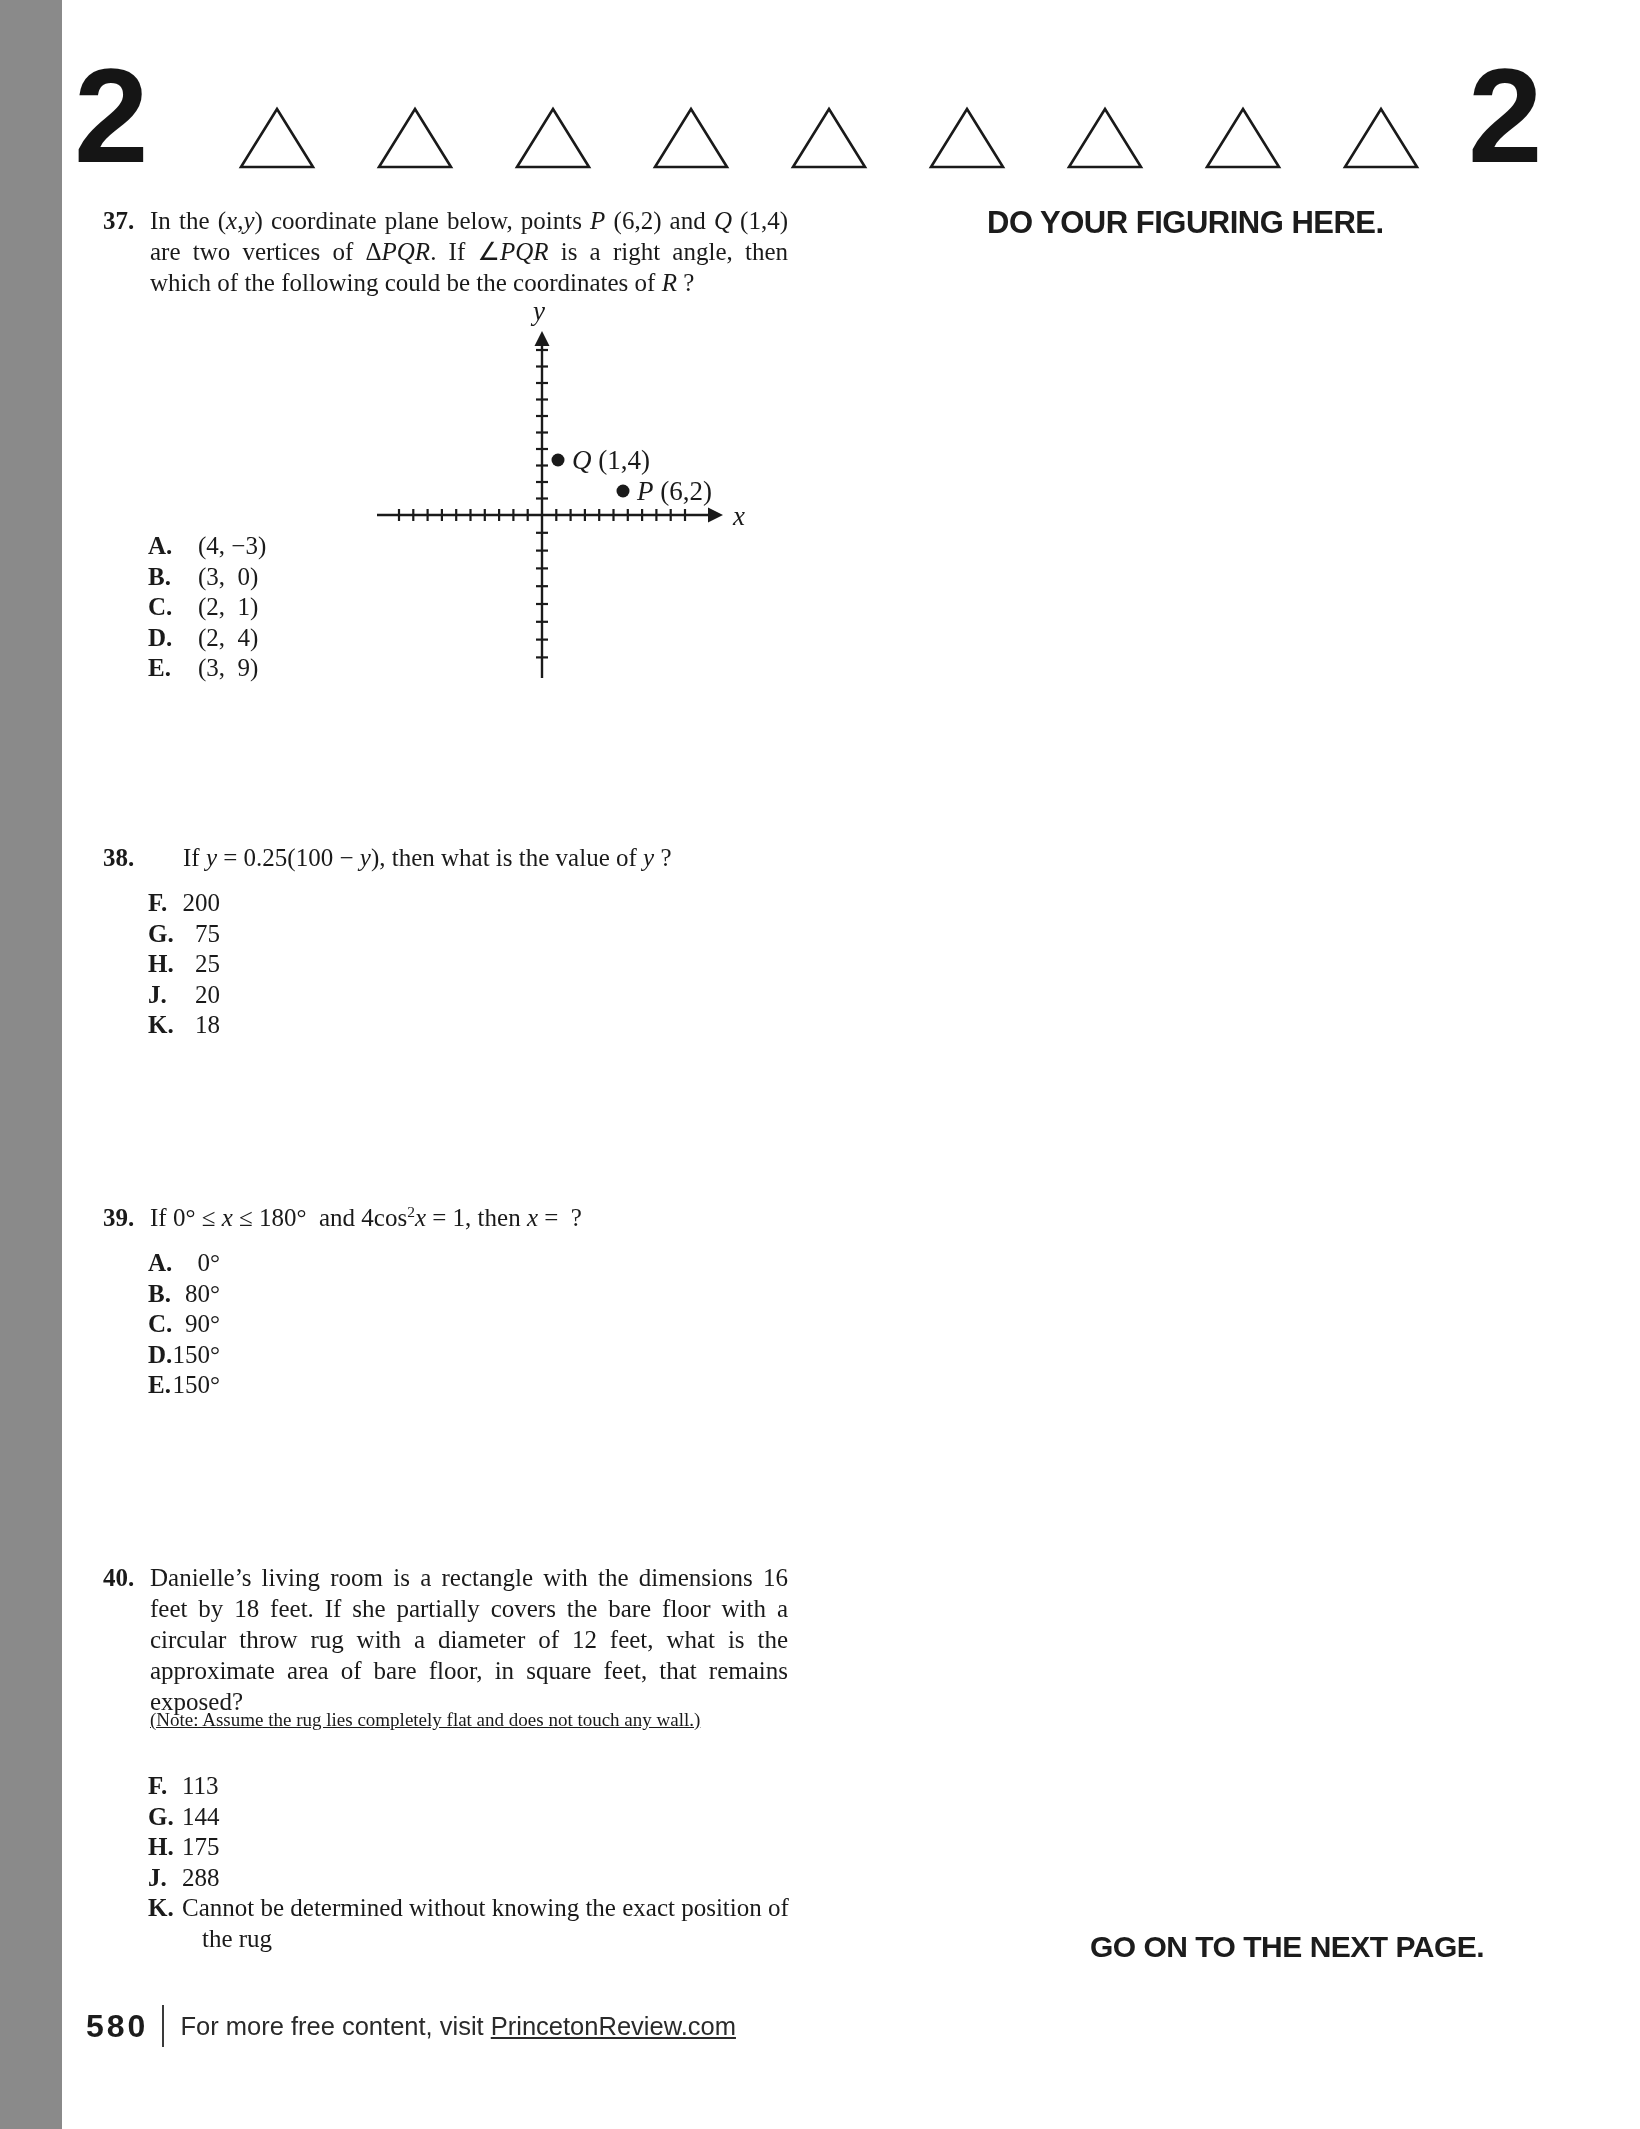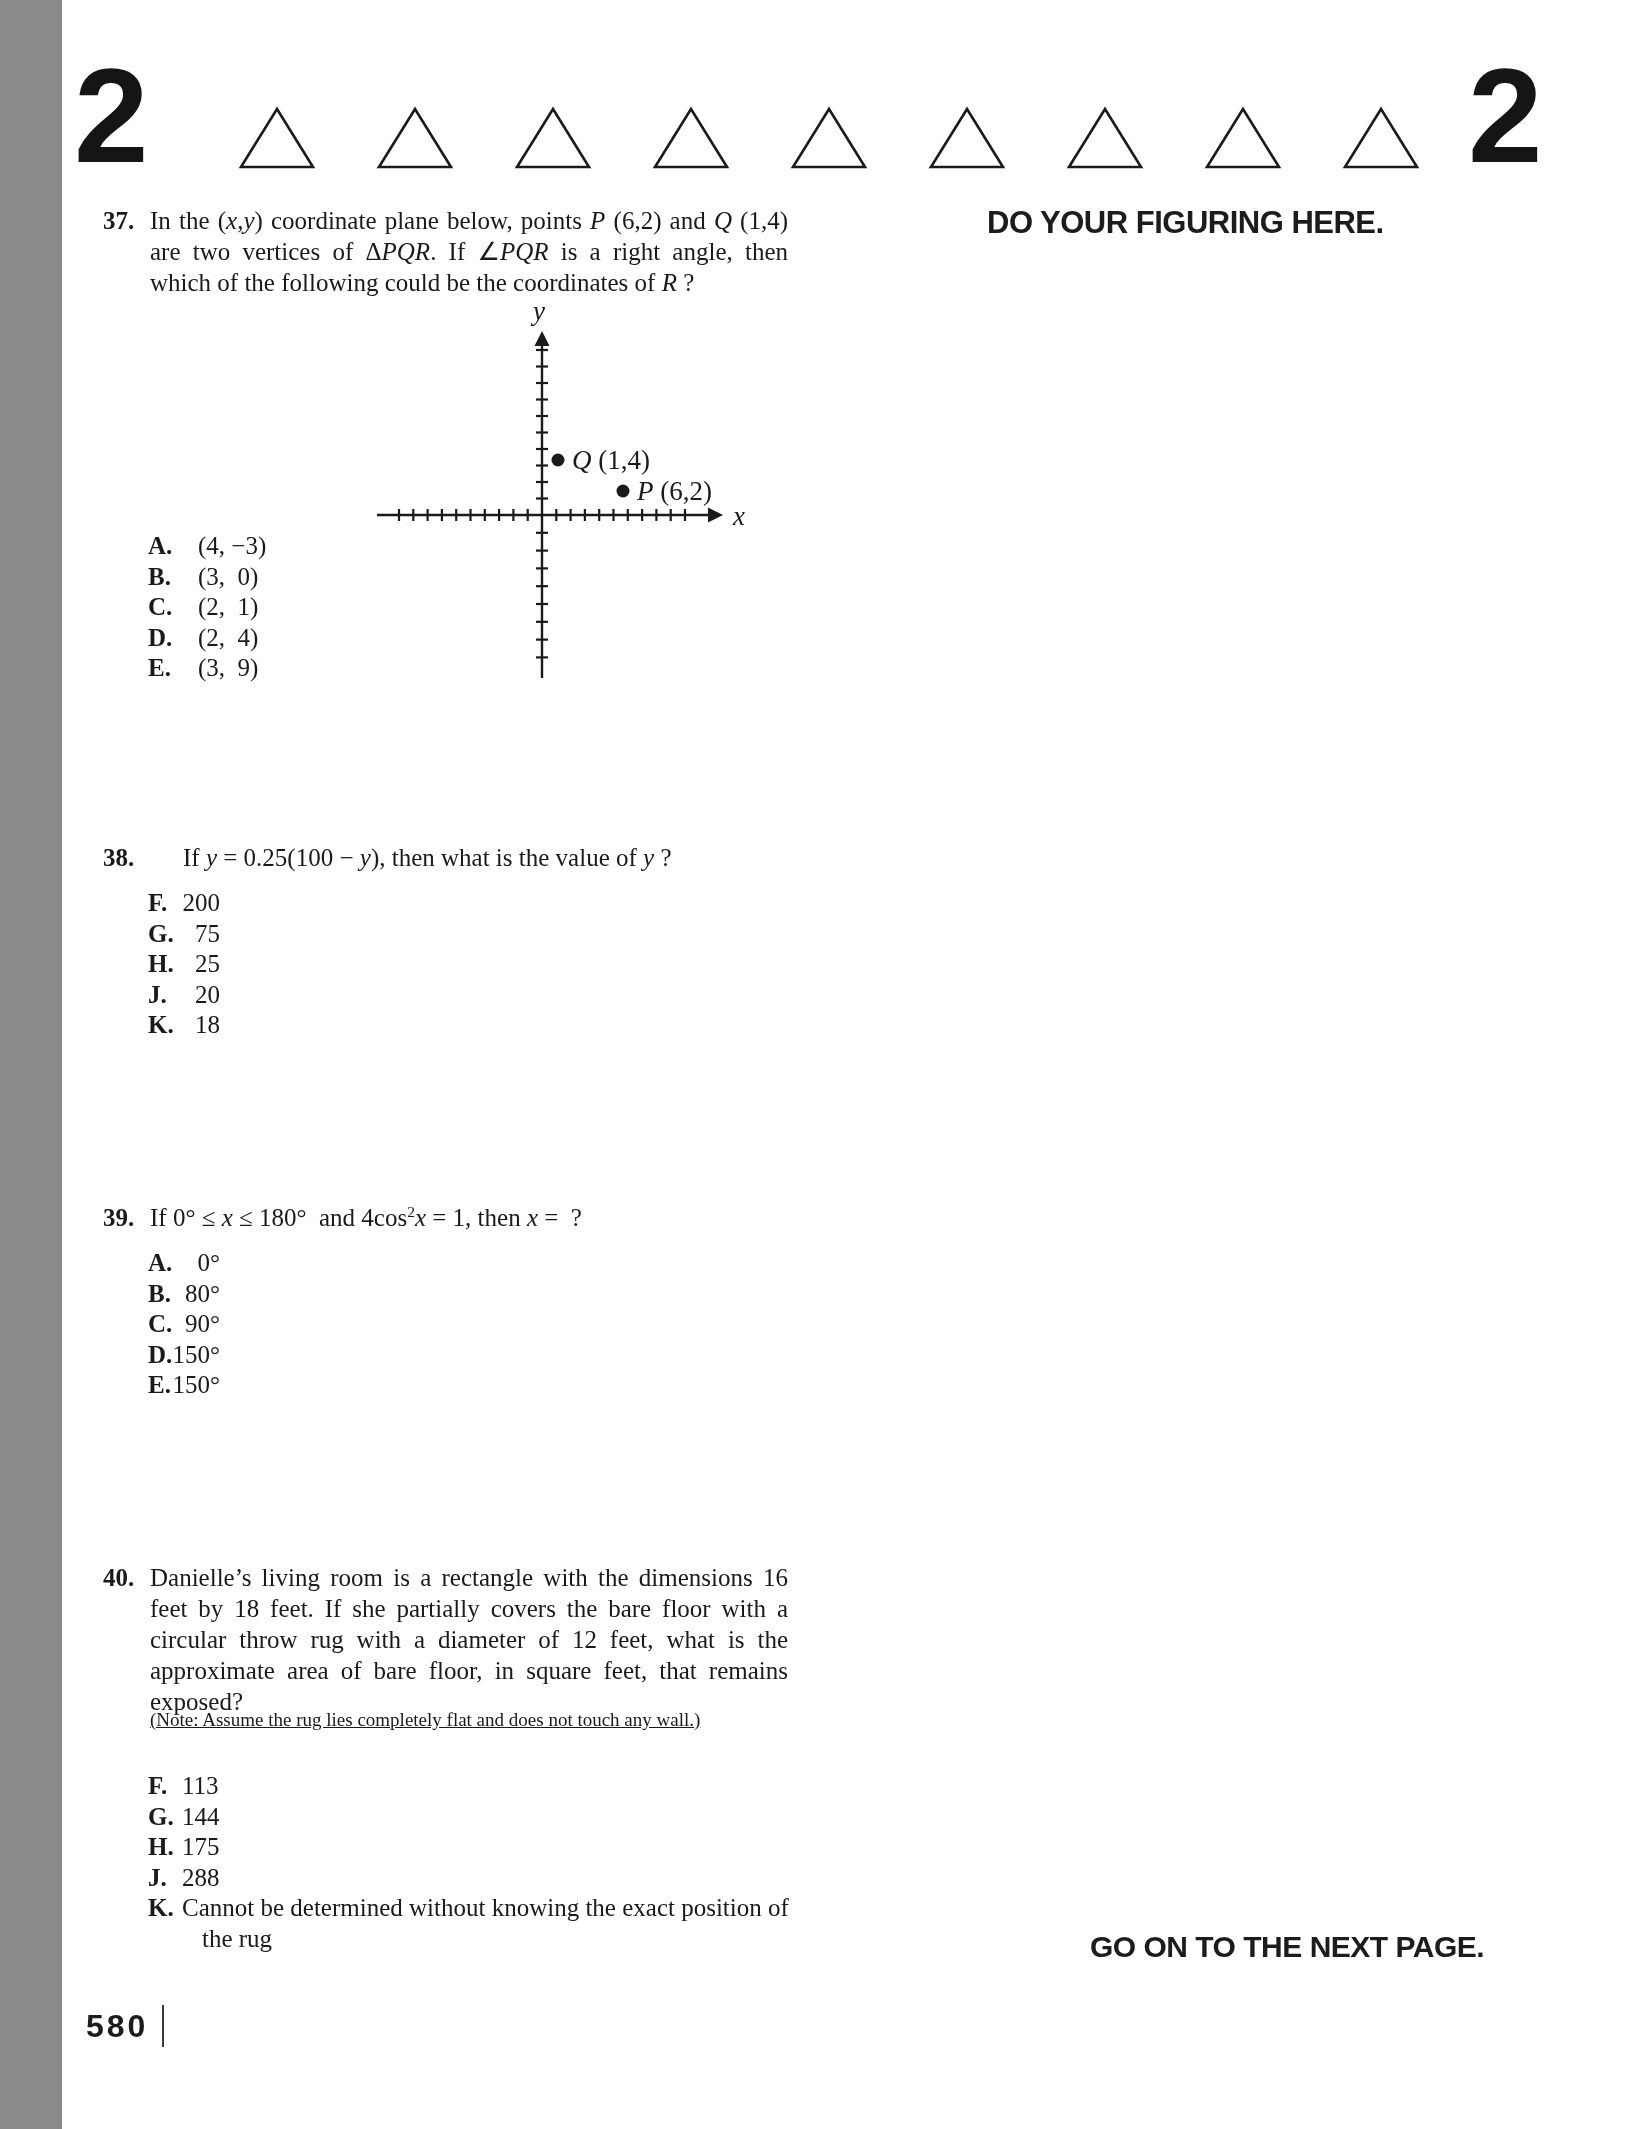--- a/index.html
+++ b/index.html
@@ -250,13 +250,14 @@
       <span class="c-label">K.</span>
       <span class="c-val-40">Cannot be determined without knowing the exact position of the rug</span>
     </div>
 </div>
 
 <div class="abs sans-bold" style="left:1090px;top:1930px;font-size:30px;">GO ON TO THE NEXT PAGE.</div>
 
 <div class="abs footer">
   <span class="pg">580</span>
   <span class="bar"></span>
+  <span class="txt"><span>For more free content, visit </span><a>PrincetonReview.com</a></span>
 </div>
 
 </body></html>

